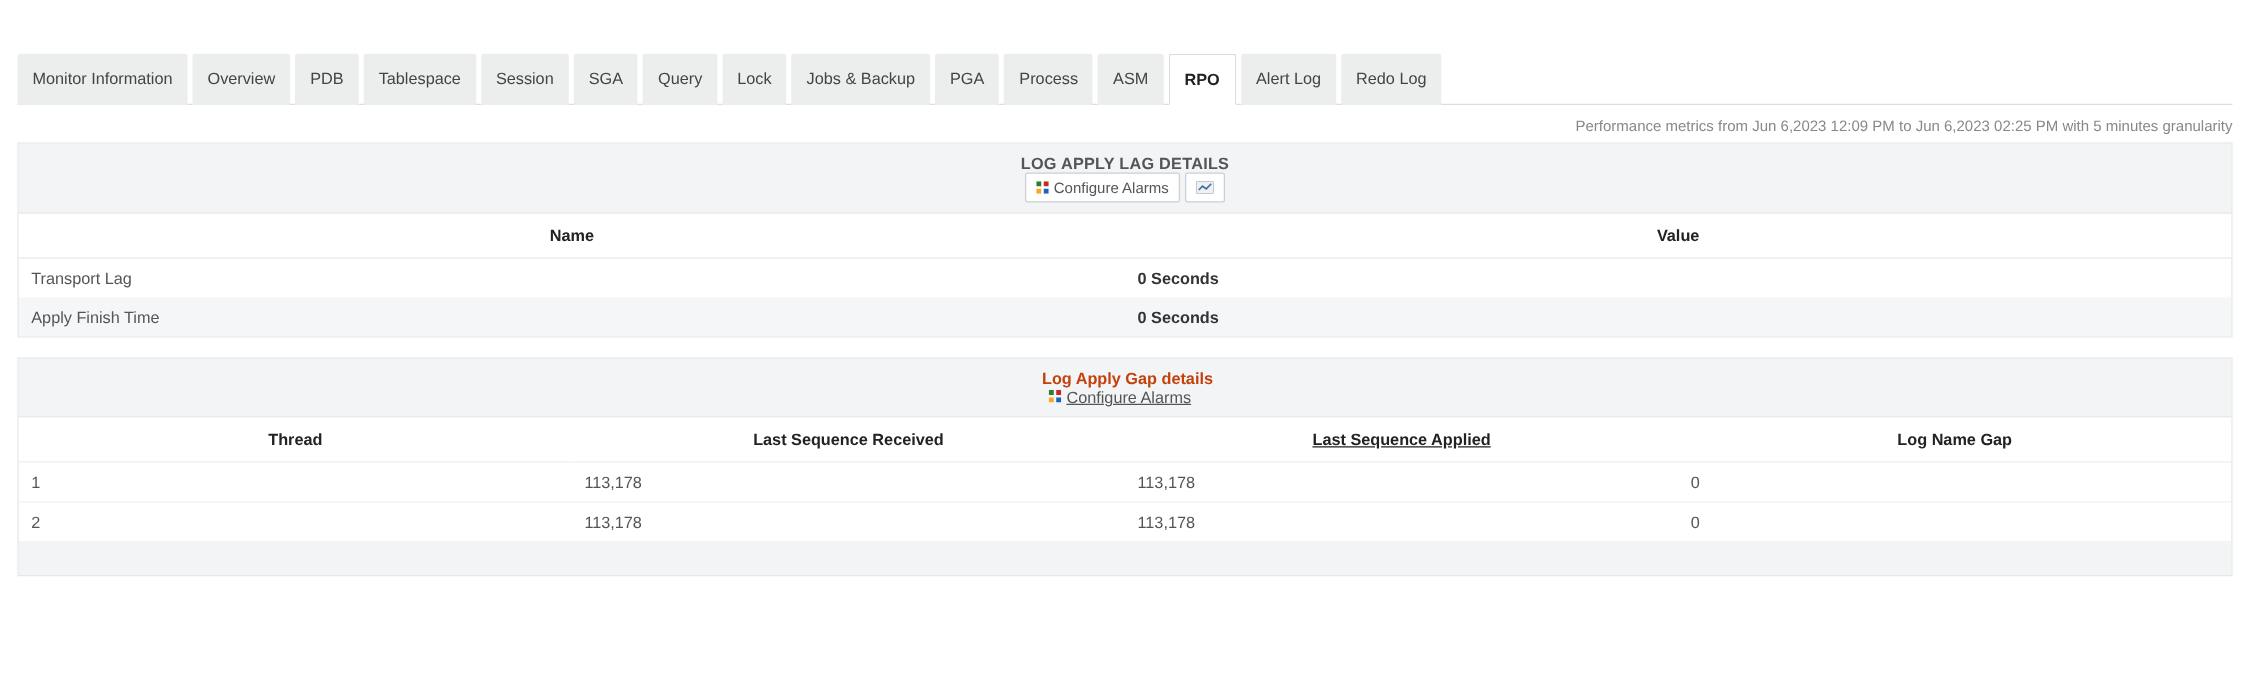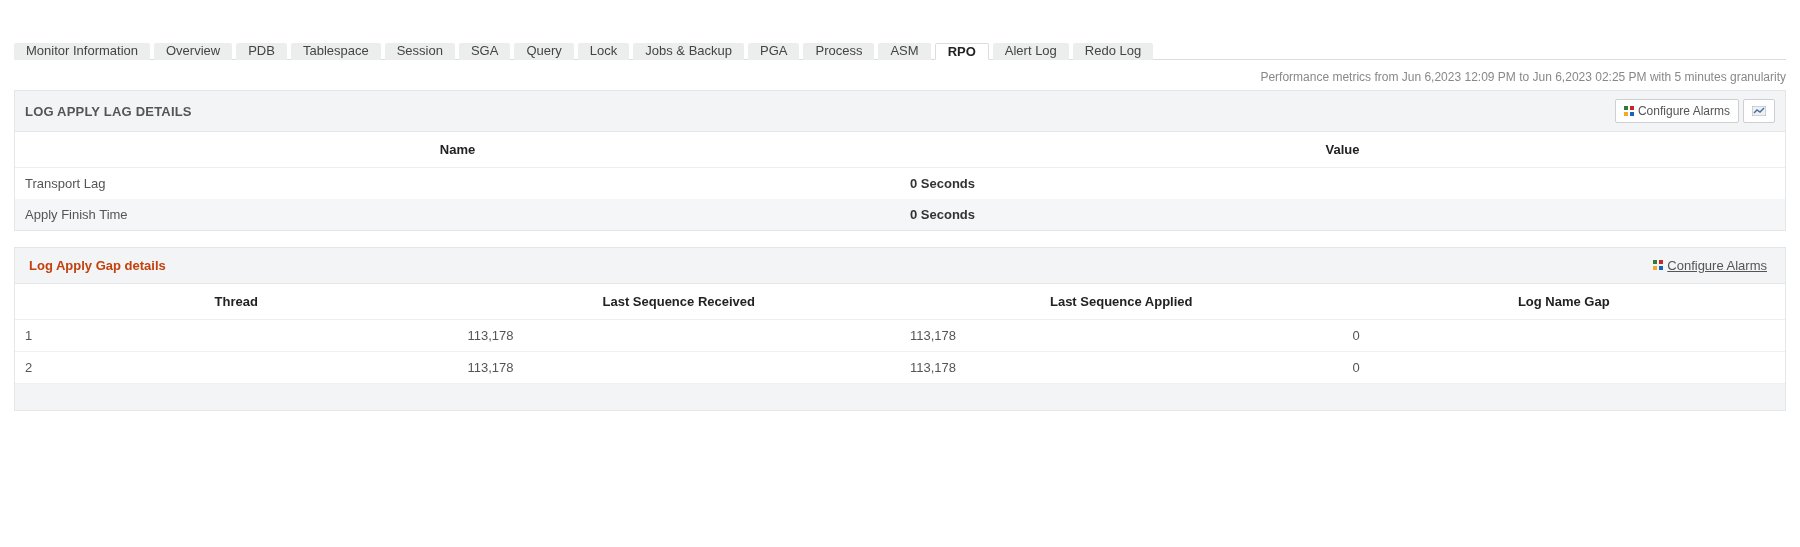--- a/index.html
+++ b/index.html
@@ -13,21 +13,21 @@
     width: 1800px;
   }
   .spacer-top { height: 42px; }
   .tabs {
     display: flex;
     gap: 4px;
     border-bottom: 1px solid #ddd;
   }
   .tab {
     background: #eceeee;
-    padding: 0 12px;
+    padding: 12px 12px;
     color: #444;
     cursor: pointer;
     font-size: 13px;
     border-top-left-radius: 2px;
     border-top-right-radius: 2px;
     position: relative;
     top: 1px;
   }
   .tab.active {
     background: #fff;
@@ -47,20 +47,21 @@
     margin-bottom: 16px;
     background: #fff;
   }
   .panel-header {
     display: flex;
     align-items: center;
     background: #f3f4f5;
     border-bottom: 1px solid #e4e6e8;
     padding: 8px 10px;
     min-height: 36px;
+    flex-direction: column;
   }
   .panel-title {
     font-weight: 600;
     color: #555;
     font-size: 13px;
     flex: 1;
   }
   .panel-title.upper { text-transform: uppercase; letter-spacing: .2px; }
   .panel-subtitle { font-weight: 600; color: #c2410c; font-size: 13px; flex:1; padding-left:4px; }
   .header-actions { display:flex; gap:4px; }
@@ -197,21 +198,21 @@
         </span>
         <span>Configure Alarms</span>
       </a>
     </div>
   </div>
   <table class="data lines">
     <thead>
       <tr>
         <th style="width:25%;">Thread</th>
         <th style="width:25%;">Last Sequence Received</th>
-        <th style="width:25%;">Last Sequence Applied</th>
+        <th style="width:25%;text-decoration:underline;">Last Sequence Applied</th>
         <th>Log Name Gap</th>
       </tr>
     </thead>
     <tbody id="gap-tbody">
         <tr class="row">
           <td>1</td>
           <td>113,178</td>
           <td>113,178</td>
           <td>0</td>
         </tr>

